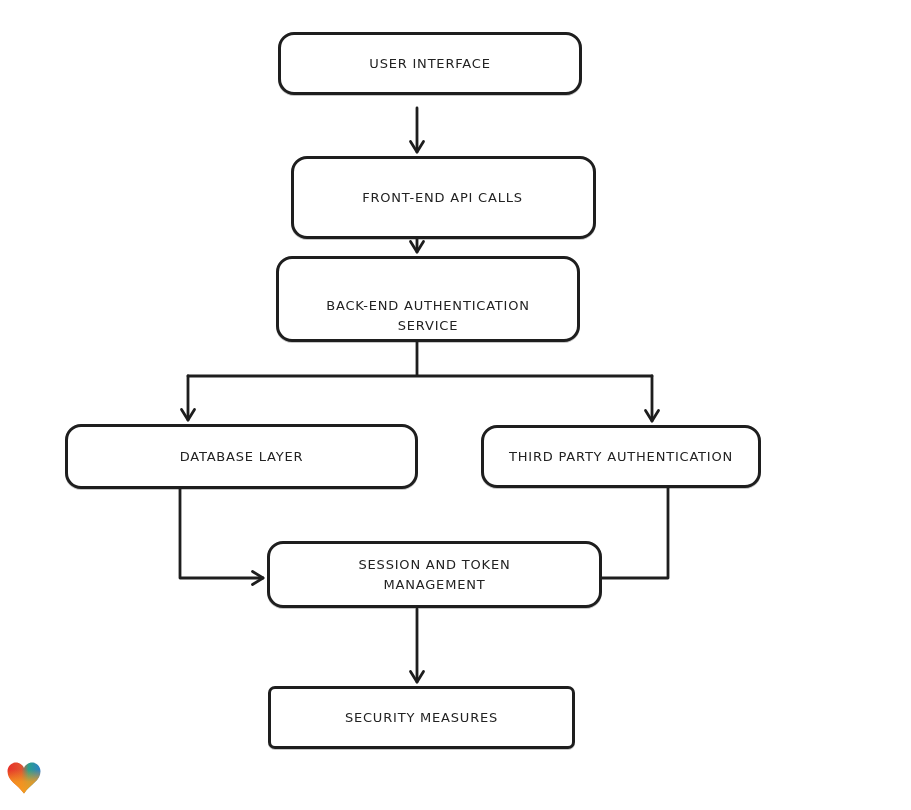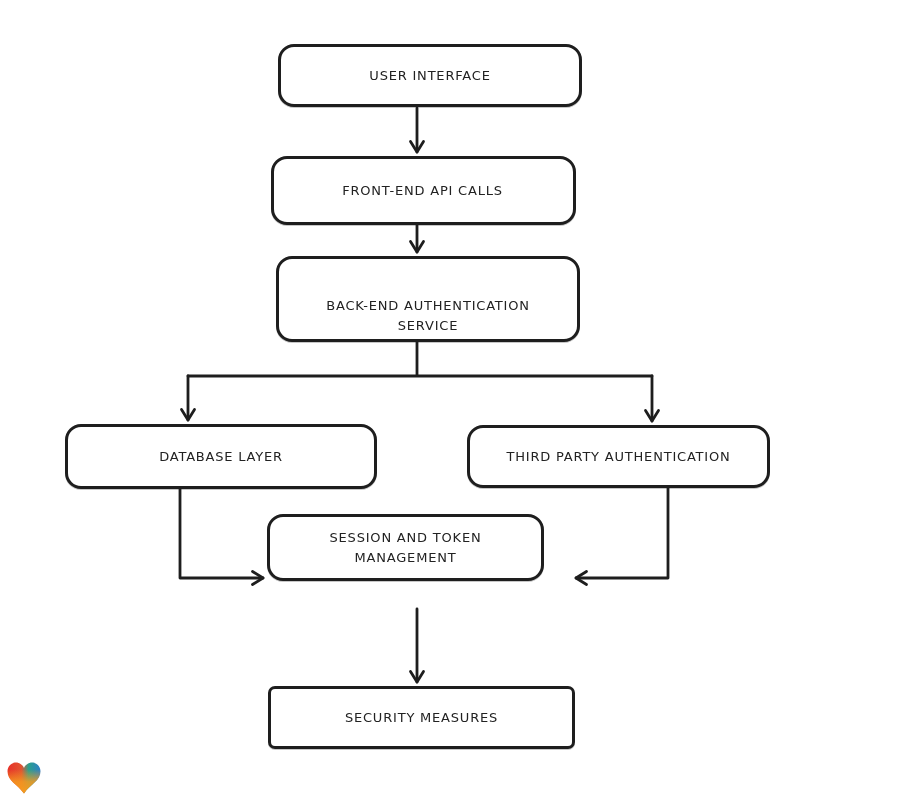--- a/index.html
+++ b/index.html
@@ -38,26 +38,26 @@
     font-size: 13px;
     font-weight: 500;
     letter-spacing: 0.8px;
     line-height: 1.5;
     box-shadow: 0 1px 0 rgba(30,30,30,0.25);
   }
   .node .label { display: inline-block; }
   .wrap-240 .label { max-width: 240px; }
   .wrap-200 .label { max-width: 200px; }
 
-  .n-user-interface        { left: 278px; top: 44px;  width: 304px; height: 63px; }
-  .n-front-end-api-calls   { left: 271px; top: 156px; width: 305px; height: 69px; padding-left: 12px; }
+  .n-user-interface        { left: 278px; top: 32px;  width: 304px; height: 63px; }
+  .n-front-end-api-calls   { left: 291px; top: 156px; width: 305px; height: 83px; padding-left: 12px; }
   .n-back-end-auth         { left: 276px; top: 256px; width: 304px; height: 86px; align-items: flex-end; }
-  .n-database-layer        { left: 65px;  top: 424px; width: 312px; height: 65px; }
-  .n-third-party-auth      { left: 467px; top: 425px; width: 303px; height: 63px; }
-  .n-session-token         { left: 267px; top: 514px; width: 277px; height: 67px; }
+  .n-database-layer        { left: 65px;  top: 424px; width: 353px; height: 65px; }
+  .n-third-party-auth      { left: 481px; top: 425px; width: 280px; height: 63px; }
+  .n-session-token         { left: 267px; top: 541px; width: 335px; height: 67px; }
   .n-security-measures     { left: 268px; top: 686px; width: 307px; height: 63px; border-radius: 7px; }
 
   .brand-logo {
     position: absolute;
     left: 7px;
     top: 762px;
     width: 34px;
     height: 32px;
   }
 </style>

